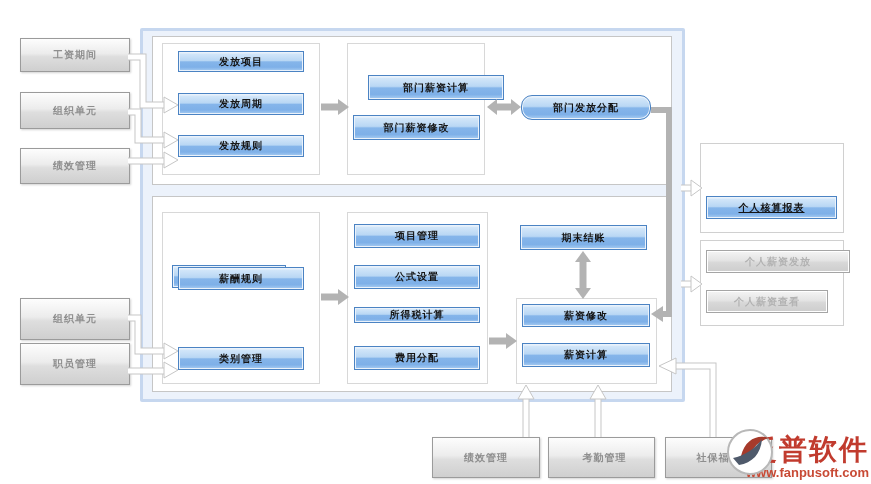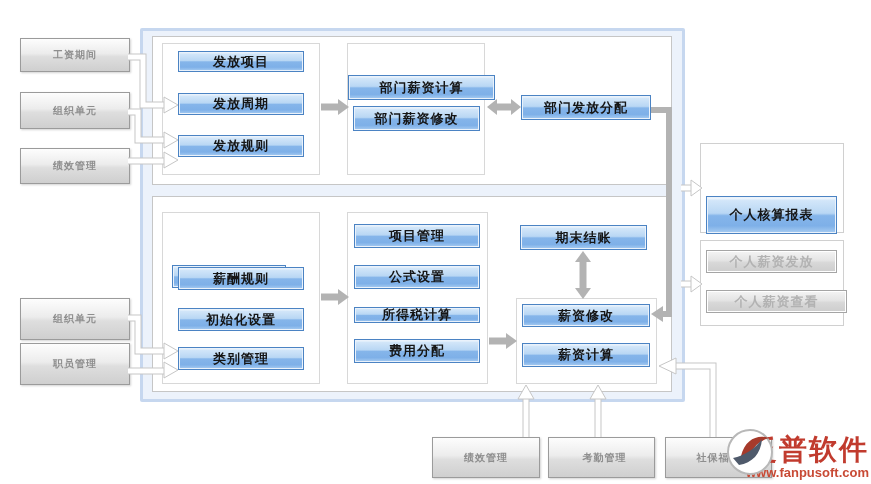--- a/index.html
+++ b/index.html
@@ -9,21 +9,21 @@
     background:#ffffff;
   }
   .panel{position:absolute;background:#ffffff;border:1px solid #c6c6c6;box-sizing:border-box;}
   .subpanel{position:absolute;background:#ffffff;border:1px solid #d8d8d8;box-sizing:border-box;}
   .container-main{
     position:absolute;left:140px;top:28px;width:545px;height:374px;
     background:#ecf2fb;border:3px solid #c6d7ef;border-radius:2px;box-sizing:border-box;
   }
   .node{
     position:absolute;display:flex;align-items:center;justify-content:center;
-    font-size:13px;font-weight:bold;letter-spacing:1px;box-sizing:border-box;z-index:3;
+    font-size:10px;font-weight:bold;letter-spacing:1px;box-sizing:border-box;z-index:3;
     white-space:nowrap;
   }
   .blue-node{
     color:#151515;
     background:linear-gradient(180deg,#ffffff 0%,#d2e6f9 10%,#b9d7f4 45%,#85b5ea 52%,#7eb0e8 80%,#a9cdf2 100%);
     border:1px solid #4b83c3;
     box-shadow:0 0 0 1px #eaf2fb inset;
   }
   .gray-node{
     color:#8e8e8e;font-size:10px;
@@ -55,55 +55,54 @@
 
   <div class="container-main"></div>
 
   <div class="panel" style="left:152px;top:36px;width:520px;height:149px;"></div>
   <div class="subpanel" style="left:162px;top:43px;width:158px;height:132px;"></div>
   <div class="subpanel" style="left:347px;top:43px;width:138px;height:132px;"></div>
 
   <div class="node blue-node" style="left:178px;top:51px;width:126px;height:21px;">发放项目</div>
   <div class="node blue-node" style="left:178px;top:93px;width:126px;height:22px;">发放周期</div>
   <div class="node blue-node" style="left:178px;top:135px;width:126px;height:22px;text-align:right;">发放规则</div>
-  <div class="node blue-node" style="left:348px;top:75px;width:147px;height:25px;">部门薪资计算</div>
-  <div class="node blue-node" style="left:353px;top:106px;width:127px;height:25px;">部门薪资修改</div>
-  <div class="node blue-node" style="left:521px;top:95px;width:130px;height:25px;">部门发放分配</div>
+  <div class="node blue-node" style="left:368px;top:75px;width:136px;height:25px;">部门薪资计算</div>
+  <div class="node blue-node" style="left:353px;top:115px;width:127px;height:25px;">部门薪资修改</div>
+  <div class="node blue-node" style="left:521px;top:95px;width:130px;height:25px;border-radius:11px;">部门发放分配</div>
 
   <div class="panel" style="left:152px;top:196px;width:520px;height:196px;"></div>
   <div class="subpanel" style="left:162px;top:212px;width:158px;height:172px;"></div>
   <div class="subpanel" style="left:347px;top:212px;width:141px;height:172px;"></div>
   <div class="subpanel" style="left:516px;top:298px;width:141px;height:86px;"></div>
 
   <div class="node blue-node" style="left:172px;top:227px;width:114px;height:23px;margin-top:38px;">薪酬参数</div>
   <div class="node blue-node" style="left:178px;top:267px;width:126px;height:23px;">薪酬规则</div>
-  <div class="node blue-node" style="left:178px;top:308px;width:126px;height:23px;">初始化设置</div>
   <div class="node blue-node" style="left:178px;top:347px;width:126px;height:23px;">类别管理</div>
 
   <div class="node blue-node" style="left:354px;top:224px;width:126px;height:24px;">项目管理</div>
   <div class="node blue-node" style="left:354px;top:265px;width:126px;height:24px;">公式设置</div>
   <div class="node blue-node" style="left:354px;top:307px;width:126px;height:16px;">所得税计算</div>
-  <div class="node blue-node" style="left:354px;top:339px;width:126px;height:24px;">费用分配</div>
+  <div class="node blue-node" style="left:354px;top:346px;width:126px;height:24px;">费用分配</div>
 
   <div class="node blue-node" style="left:520px;top:225px;width:127px;height:25px;">期末结账</div>
   <div class="node blue-node" style="left:522px;top:304px;width:128px;height:23px;">薪资修改</div>
   <div class="node blue-node" style="left:522px;top:343px;width:128px;height:24px;">薪资计算</div>
 
   <div class="node gray-node" style="left:20px;top:38px;width:110px;height:34px;">工资期间</div>
   <div class="node gray-node" style="left:20px;top:92px;width:110px;height:37px;">组织单元</div>
   <div class="node gray-node" style="left:20px;top:148px;width:110px;height:36px;">绩效管理</div>
   <div class="node gray-node" style="left:20px;top:298px;width:110px;height:42px;">组织单元</div>
   <div class="node gray-node" style="left:20px;top:343px;width:110px;height:42px;">职员管理</div>
 
   <div class="panel" style="left:700px;top:143px;width:144px;height:90px;border-color:#d0d0d0;"></div>
-  <div class="node blue-node" style="left:706px;top:196px;width:131px;height:38px;">个人核算报表</div>
+  <div class="node blue-node" style="left:706px;top:196px;width:131px;height:23px;text-decoration:underline;">个人核算报表</div>
 
   <div class="panel" style="left:700px;top:240px;width:144px;height:86px;border-color:#d0d0d0;"></div>
-  <div class="node gray-node-disabled" style="left:706px;top:250px;width:131px;height:23px;">个人薪资发放</div>
-  <div class="node gray-node-disabled" style="left:706px;top:290px;width:141px;height:23px;">个人薪资查看</div>
+  <div class="node gray-node-disabled" style="left:706px;top:250px;width:144px;height:23px;">个人薪资发放</div>
+  <div class="node gray-node-disabled" style="left:706px;top:290px;width:122px;height:23px;">个人薪资查看</div>
 
   <div class="node gray-node" style="left:432px;top:437px;width:108px;height:41px;">绩效管理</div>
   <div class="node gray-node" style="left:548px;top:437px;width:107px;height:41px;padding-left:6px;">考勤管理</div>
   <div class="node gray-node" style="left:665px;top:437px;width:107px;height:41px;">社保福利</div>
 
   <svg id="connectors" width="871" height="484" viewBox="0 0 871 484">
 
     <g>
       <path class="pipe-outer" d="M128,57 H143 V105 H164"></path>
         <path class="pipe-inner" d="M128,57 H143 V105 H164"></path>

